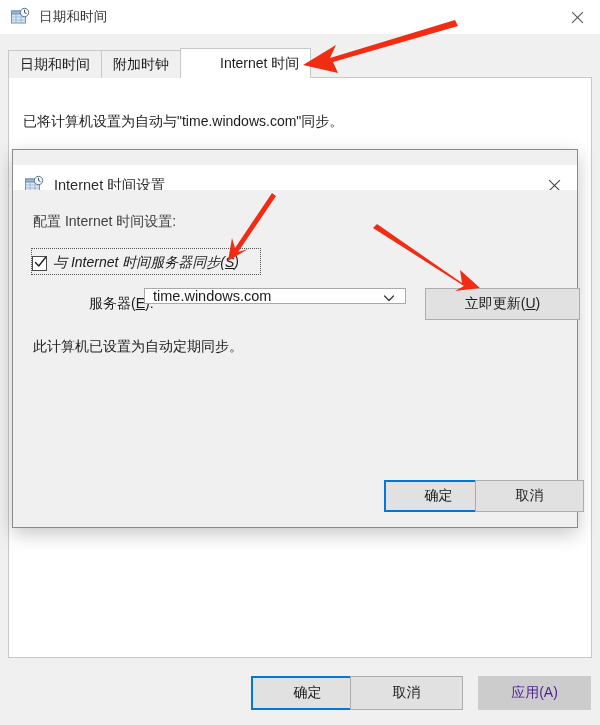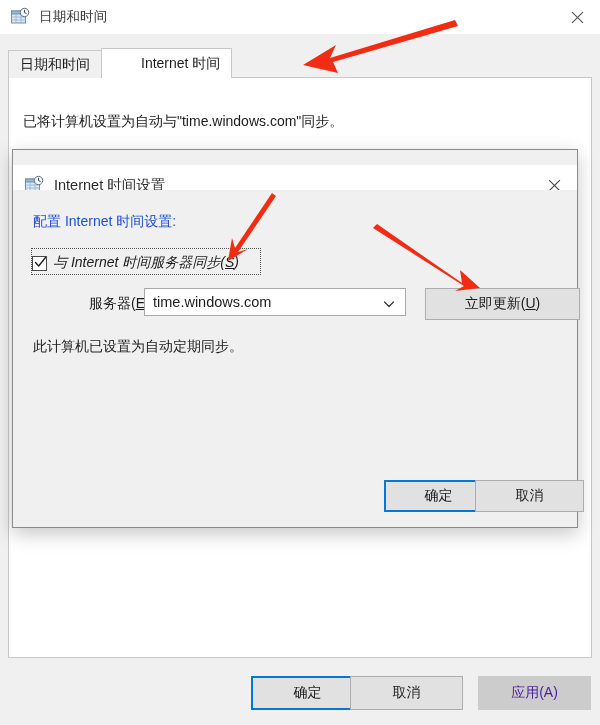--- a/index.html
+++ b/index.html
@@ -188,21 +188,21 @@
     left: 0; top: 40px;
     width: 100%;
     height: 337px;
     background: #f0f0f0;
   }
 
   #configure-label {
     position: absolute;
     left: 20px; top: 23px;
     font-size: 14px;
-    color: #1d4ed8;
+    color: #404040;
   }
 
   #sync-checkbox-row {
     position: absolute;
     left: 19px; top: 61px;
     display: flex;
     align-items: center;
     height: 24px;
     font-style: italic;
   }
@@ -243,21 +243,21 @@
   }
   #server-label {
     position: absolute;
     left: 76px; top: 7px;
     font-size: 14px;
     color: #1c1c1c;
   }
   #server-combo {
     position: absolute;
     left: 131px; top: 0;
-    width: 262px; height: 28px;
+    width: 262px; height: 16px;
     background: #ffffff;
     border: 1px solid #a9a9a9;
     box-sizing: border-box;
     display: flex;
     align-items: center;
   }
   #server-value {
     margin-left: 8px;
     font-size: 14.5px;
     color: #1c1c1c;
@@ -318,20 +318,23 @@
       <svg viewBox="0 0 12 12">
           <path d="M1 1 L11 11 M11 1 L1 11" stroke="#5a5a5a" stroke-width="1.1" fill="none"></path>
         </svg>
     </div>
   </div>
 
   <div id="tabstrip">
     <div class="tab">
       <span>日期和时间</span>
     </div>
+    <div class="tab">
+      <span>附加时钟</span>
+    </div>
     <div class="tab active">
       <span>Internet 时间</span>
     </div>
   </div>
 
   <div id="tabpage"></div>
 
   <div id="sync-status-text">已将计算机设置为自动与"time.windows.com"同步。</div>
 
   <div id="outer-buttons">

